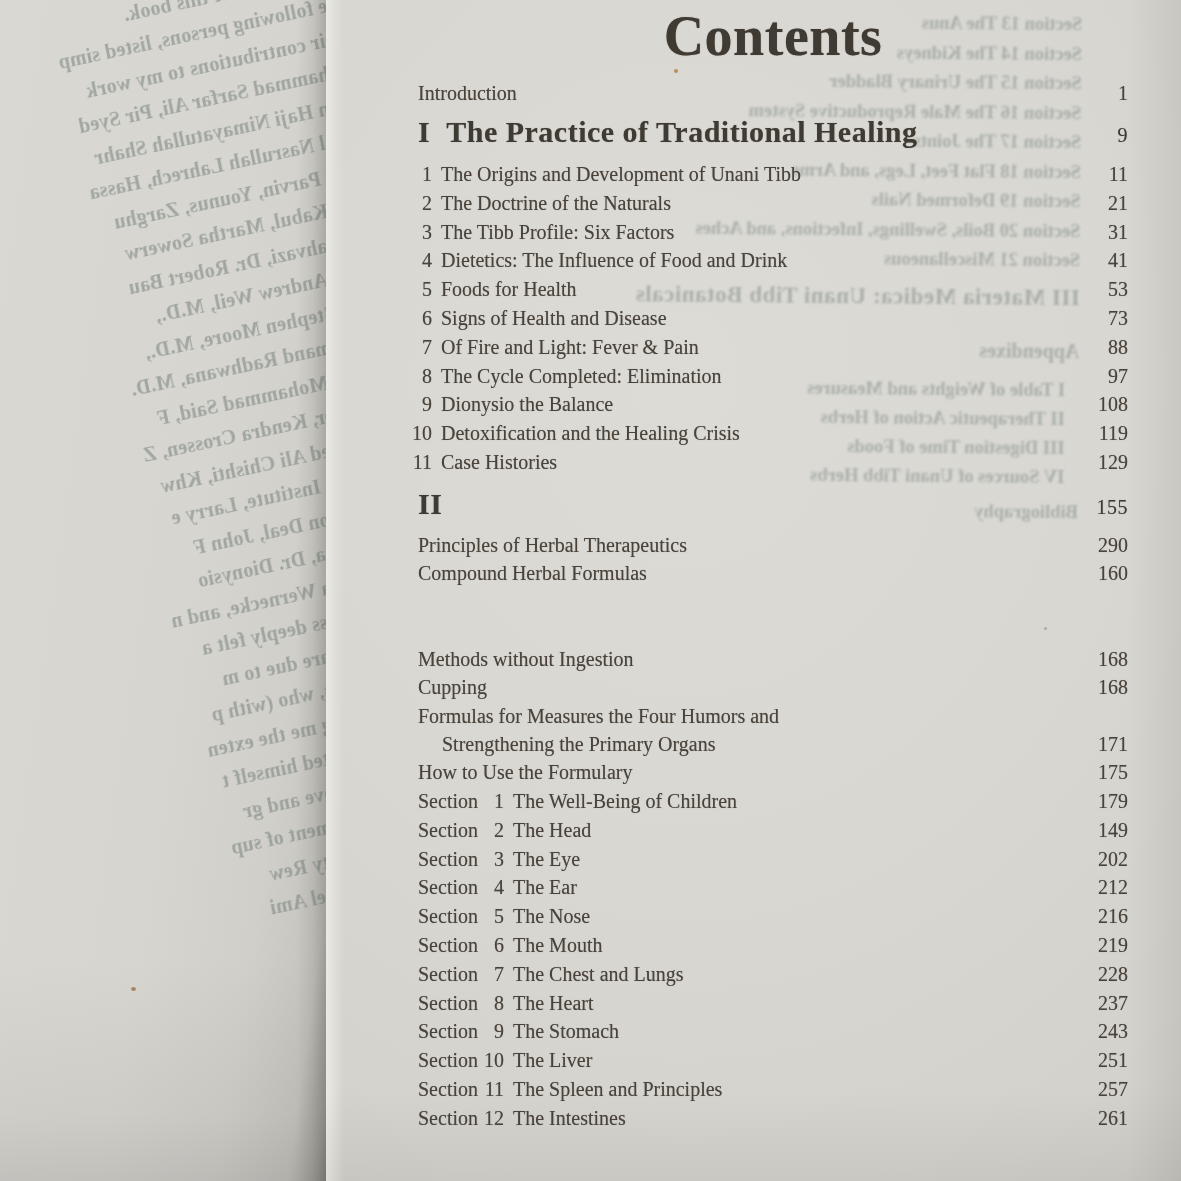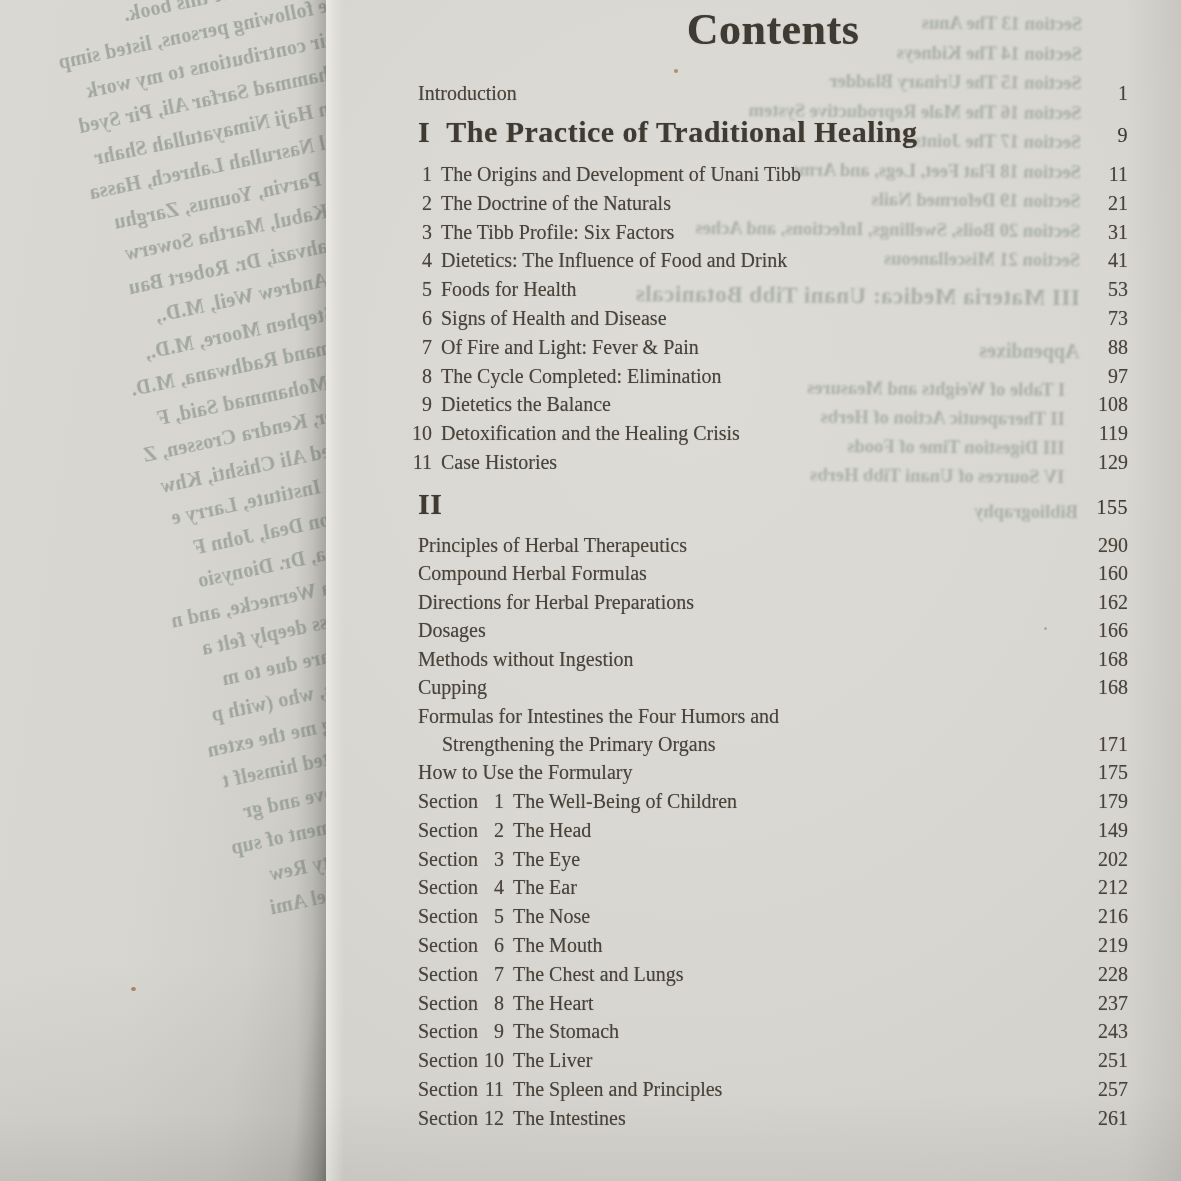--- a/index.html
+++ b/index.html
@@ -65,21 +65,21 @@
     font-size:18.5px;font-weight:bold;line-height:29px;white-space:pre-line;
   }
   .mirror-next .bt-biblio{
     position:absolute;left:0;top:500px;width:100%;
     font-size:18.5px;font-weight:bold;
   }
   
   .toc{position:absolute;left:404px;top:0;width:724px;height:1181px;}
   .page-title{
     position:absolute;top:4px;left:0;right:0;text-align:center;padding-left:14px;
-    font-size:44px;font-weight:bold;color:#3f3a32;letter-spacing:0.5px;
+    font-size:56px;font-weight:bold;color:#3f3a32;letter-spacing:0.5px;
     text-shadow:0 0 1px rgba(63,58,50,0.5);
   }
   .row{
     position:absolute;left:0;width:724px;display:flex;align-items:flex-end;
     font-size:20px;line-height:24px;color:#49433a;
     text-shadow:0 0 0.8px rgba(73,67,58,0.45);
   }
   .row .pg{margin-left:auto;text-align:right;}
   .row.plain{padding-left:14px;width:710px;}
   .part-heading{
@@ -209,21 +209,21 @@
       <span class="label">Of Fire and Light: Fever &amp; Pain</span>
       <span class="pg">88</span>
     </div>
     <div class="row chapter" style="top:364px">
       <span class="num">8</span>
       <span class="label">The Cycle Completed: Elimination</span>
       <span class="pg">97</span>
     </div>
     <div class="row chapter" style="top:392px">
       <span class="num">9</span>
-      <span class="label">Dietetics the Balance</span>
+      <span class="label">Dionysio the Balance</span>
       <span class="pg">108</span>
     </div>
     <div class="row chapter" style="top:421px">
       <span class="num">10</span>
       <span class="label">Detoxification and the Healing Crisis</span>
       <span class="pg">119</span>
     </div>
     <div class="row chapter" style="top:450px">
       <span class="num">11</span>
       <span class="label">Case Histories</span>
@@ -236,39 +236,31 @@
     </div>
 
     <div class="row plain" style="top:533px">
       <span class="label">Principles of Herbal Therapeutics</span>
       <span class="pg">290</span>
     </div>
     <div class="row plain" style="top:561px">
       <span class="label">Compound Herbal Formulas</span>
       <span class="pg">160</span>
     </div>
-    <div class="row plain" style="top:590px">
-      <span class="label">Directions for Herbal Preparations</span>
-      <span class="pg">162</span>
-    </div>
-    <div class="row plain" style="top:618px">
-      <span class="label">Dosages</span>
-      <span class="pg">166</span>
-    </div>
     <div class="row plain" style="top:647px">
       <span class="label">Methods without Ingestion</span>
       <span class="pg">168</span>
     </div>
     <div class="row plain" style="top:675px">
       <span class="label">Cupping</span>
       <span class="pg">168</span>
     </div>
 
     <div class="row plain" style="top:704px">
-      <span class="label">Formulas for Intestines the Four Humors and</span>
+      <span class="label">Formulas for Measures the Four Humors and</span>
     </div>
     <div class="row cont-line2" style="top:732px">
       <span class="label">Strengthening the Primary Organs</span>
       <span class="pg">171</span>
     </div>
 
     <div class="row plain" style="top:760px">
       <span class="label">How to Use the Formulary</span>
       <span class="pg">175</span>
     </div>

